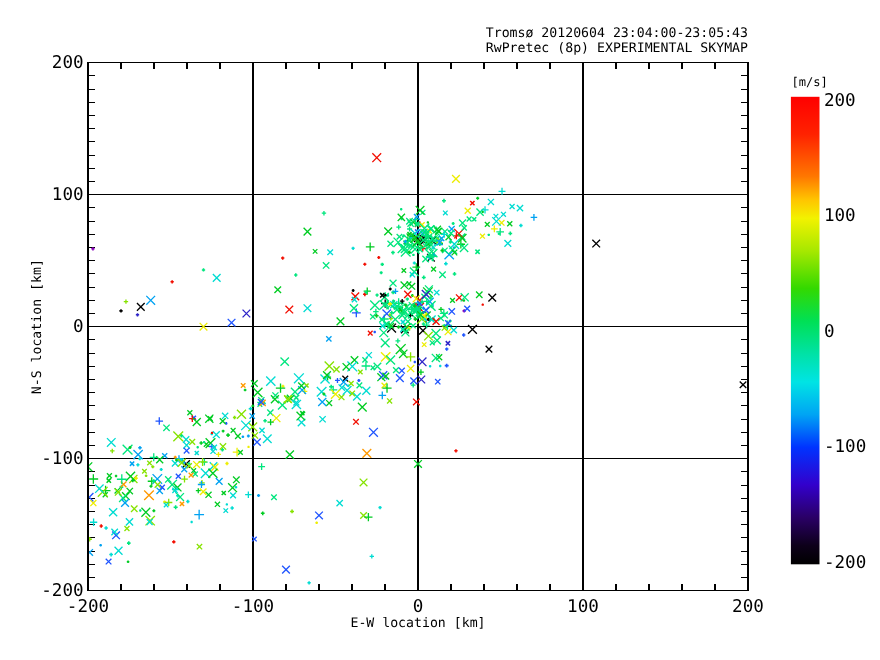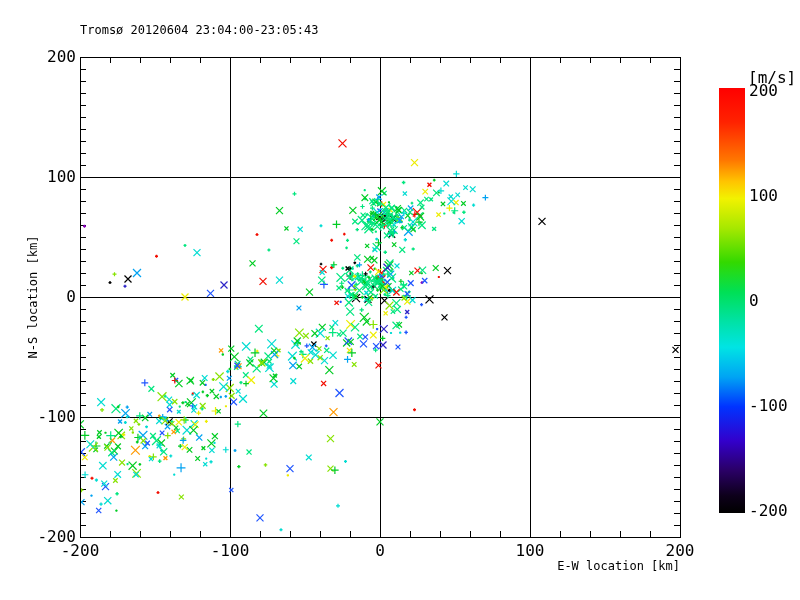--- a/index.html
+++ b/index.html
@@ -1,30 +1,31 @@
 <!DOCTYPE html>
 <html><head>
 <meta charset="utf-8">
 <style>
   html,body{margin:0;padding:0;background:#fff;}
   .page{position:relative;width:800px;height:600px;background:#ffffff;overflow:hidden;
         font-family:"DejaVu Sans Mono","Liberation Mono",monospace;color:#000;}
-  .title-line{position:absolute;left:80px;width:600px;text-align:left;font-size:12px;line-height:13px;white-space:nowrap;}
+  .title-line{position:absolute;left:80px;width:600px;text-align:right;font-size:12px;line-height:13px;white-space:nowrap;}
   .ticklabel{position:absolute;font-size:16px;line-height:12px;white-space:nowrap;}
-  .xlab{position:absolute;left:80px;width:600px;top:559px;text-align:right;font-size:12px;}
+  .xlab{position:absolute;left:80px;width:600px;top:559px;text-align:center;font-size:12px;}
   .ylab{position:absolute;left:33px;top:297px;transform:translate(-50%,-50%) rotate(-90deg);font-size:12px;white-space:nowrap;}
   .cbar{position:absolute;left:719px;top:88px;width:26px;height:425px;}
-  .cbarlab{position:absolute;left:712px;top:68px;width:48px;text-align:center;font-size:16px;margin-left:36px;}
+  .cbarlab{position:absolute;left:712px;top:68px;width:48px;text-align:center;font-size:11px;}
   svg{position:absolute;left:0;top:0;}
 </style>
 </head>
 <body>
 
 <div class="page">
   <div class="title-line" style="top:24px">Tromsø 20120604 23:04:00-23:05:43</div>
+  <div class="title-line" style="top:37px">RwPretec (8p) EXPERIMENTAL SKYMAP</div>
 
   <svg id="plot" width="800" height="600">
       <line x1="230" y1="57" x2="230" y2="537" stroke="#000" stroke-width="1" shape-rendering="crispEdges"></line>
       <line x1="380" y1="57" x2="380" y2="537" stroke="#000" stroke-width="1" shape-rendering="crispEdges"></line>
       <line x1="530" y1="57" x2="530" y2="537" stroke="#000" stroke-width="1" shape-rendering="crispEdges"></line>
       <line x1="80" y1="417" x2="680" y2="417" stroke="#000" stroke-width="1" shape-rendering="crispEdges"></line>
       <line x1="80" y1="297" x2="680" y2="297" stroke="#000" stroke-width="1" shape-rendering="crispEdges"></line>
       <line x1="80" y1="177" x2="680" y2="177" stroke="#000" stroke-width="1" shape-rendering="crispEdges"></line>
       <line x1="110" y1="537" x2="110" y2="531" stroke="#000" stroke-width="1" shape-rendering="crispEdges"></line>
       <line x1="110" y1="57" x2="110" y2="63" stroke="#000" stroke-width="1" shape-rendering="crispEdges"></line>

